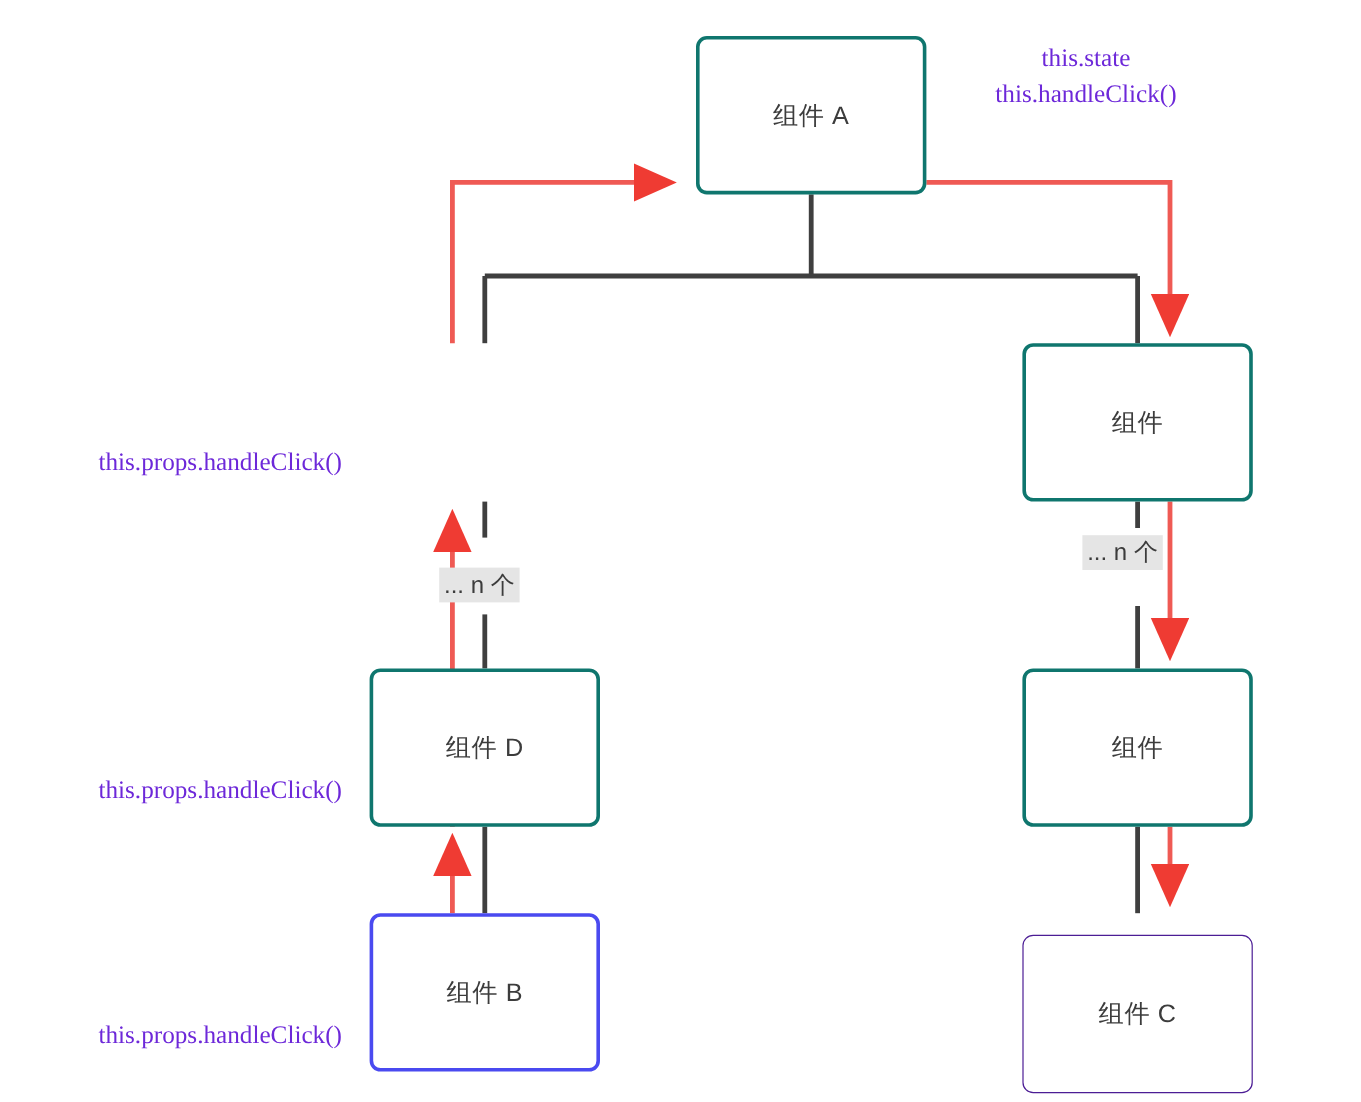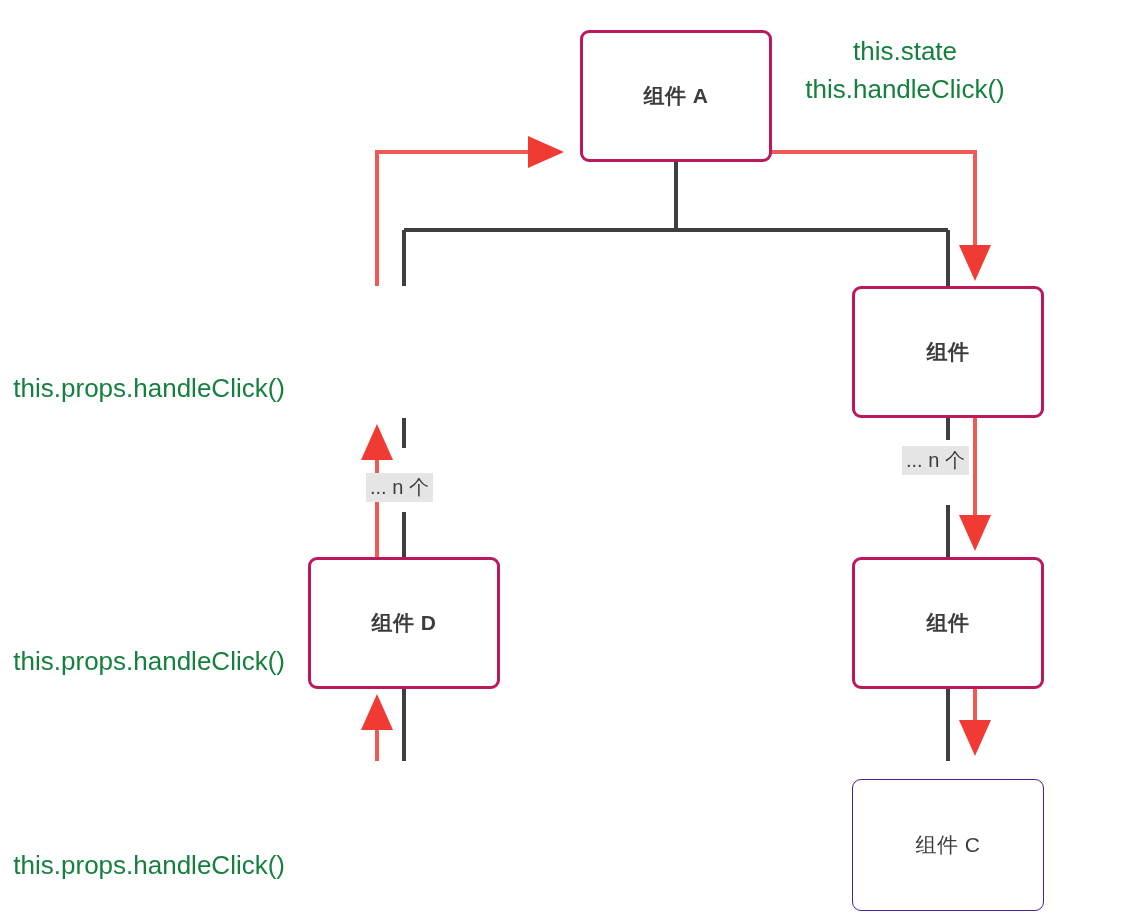--- a/index.html
+++ b/index.html
@@ -17,30 +17,31 @@
     position:absolute;
     box-sizing:border-box;
     background:#ffffff;
     border-radius:9px;
     display:flex;align-items:center;justify-content:center;
     font-size:21px;
     color:#3c3c3c;
     letter-spacing:0.5px;
     z-index:3;
   }
-  .node.dark{border:3px solid #be185d;font-weight:bold;}
+  .node.dark{border:3px solid #0f766e;}
   .node.blue{border:3px solid #4a4af0;}
   .node.salmon{border:1px solid #4c1d95;margin-top:18px;}
 
   .anno{
     position:absolute;
-    font-size:26px;
-    color:#15803d;
+    font-size:21px;
+    color:#6d28d9;
     white-space:pre;
     z-index:4;
+    font-family:Liberation Serif, serif;
   }
   .anno.right-align{text-align:right;margin-top:36px;}
   .anno.center{text-align:center;}
 
   .edge-label{
     position:absolute;
     font-size:20px;
     color:#3c3c3c;
     background:#e5e5e5;
     padding:1px 4px;
@@ -113,20 +114,23 @@
   </div>
 
   <div class="node dark" style="left:308px;top:557px;width:192px;height:132px;">
     <span>组件 D</span>
   </div>
 
   <div class="node dark" style="left:852px;top:557px;width:192px;height:132px;">
     <span>组件</span>
   </div>
 
+  <div class="node blue" style="left:308px;top:761px;width:192px;height:132px;">
+    <span>组件 B</span>
+  </div>
 
   <div class="node salmon" style="left:852px;top:761px;width:192px;height:132px;">
     <span>组件 C</span>
   </div>
 
   <div class="anno center" style="left:800px;top:33px;width:210px;line-height:1.45;">this.state
 this.handleClick()</div>
 
   <div class="anno right-align" style="left:10px;top:337px;width:275px;">this.props.handleClick()</div>
 

